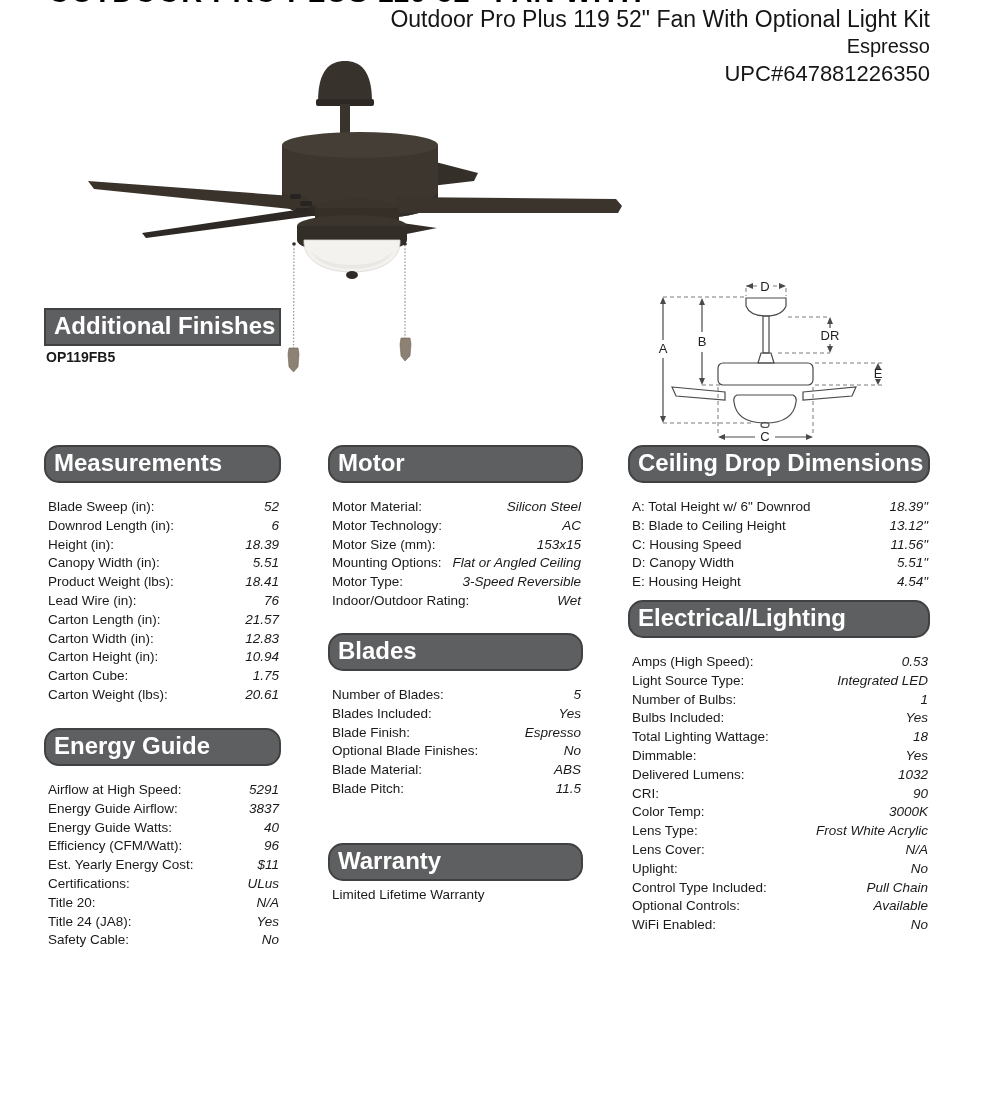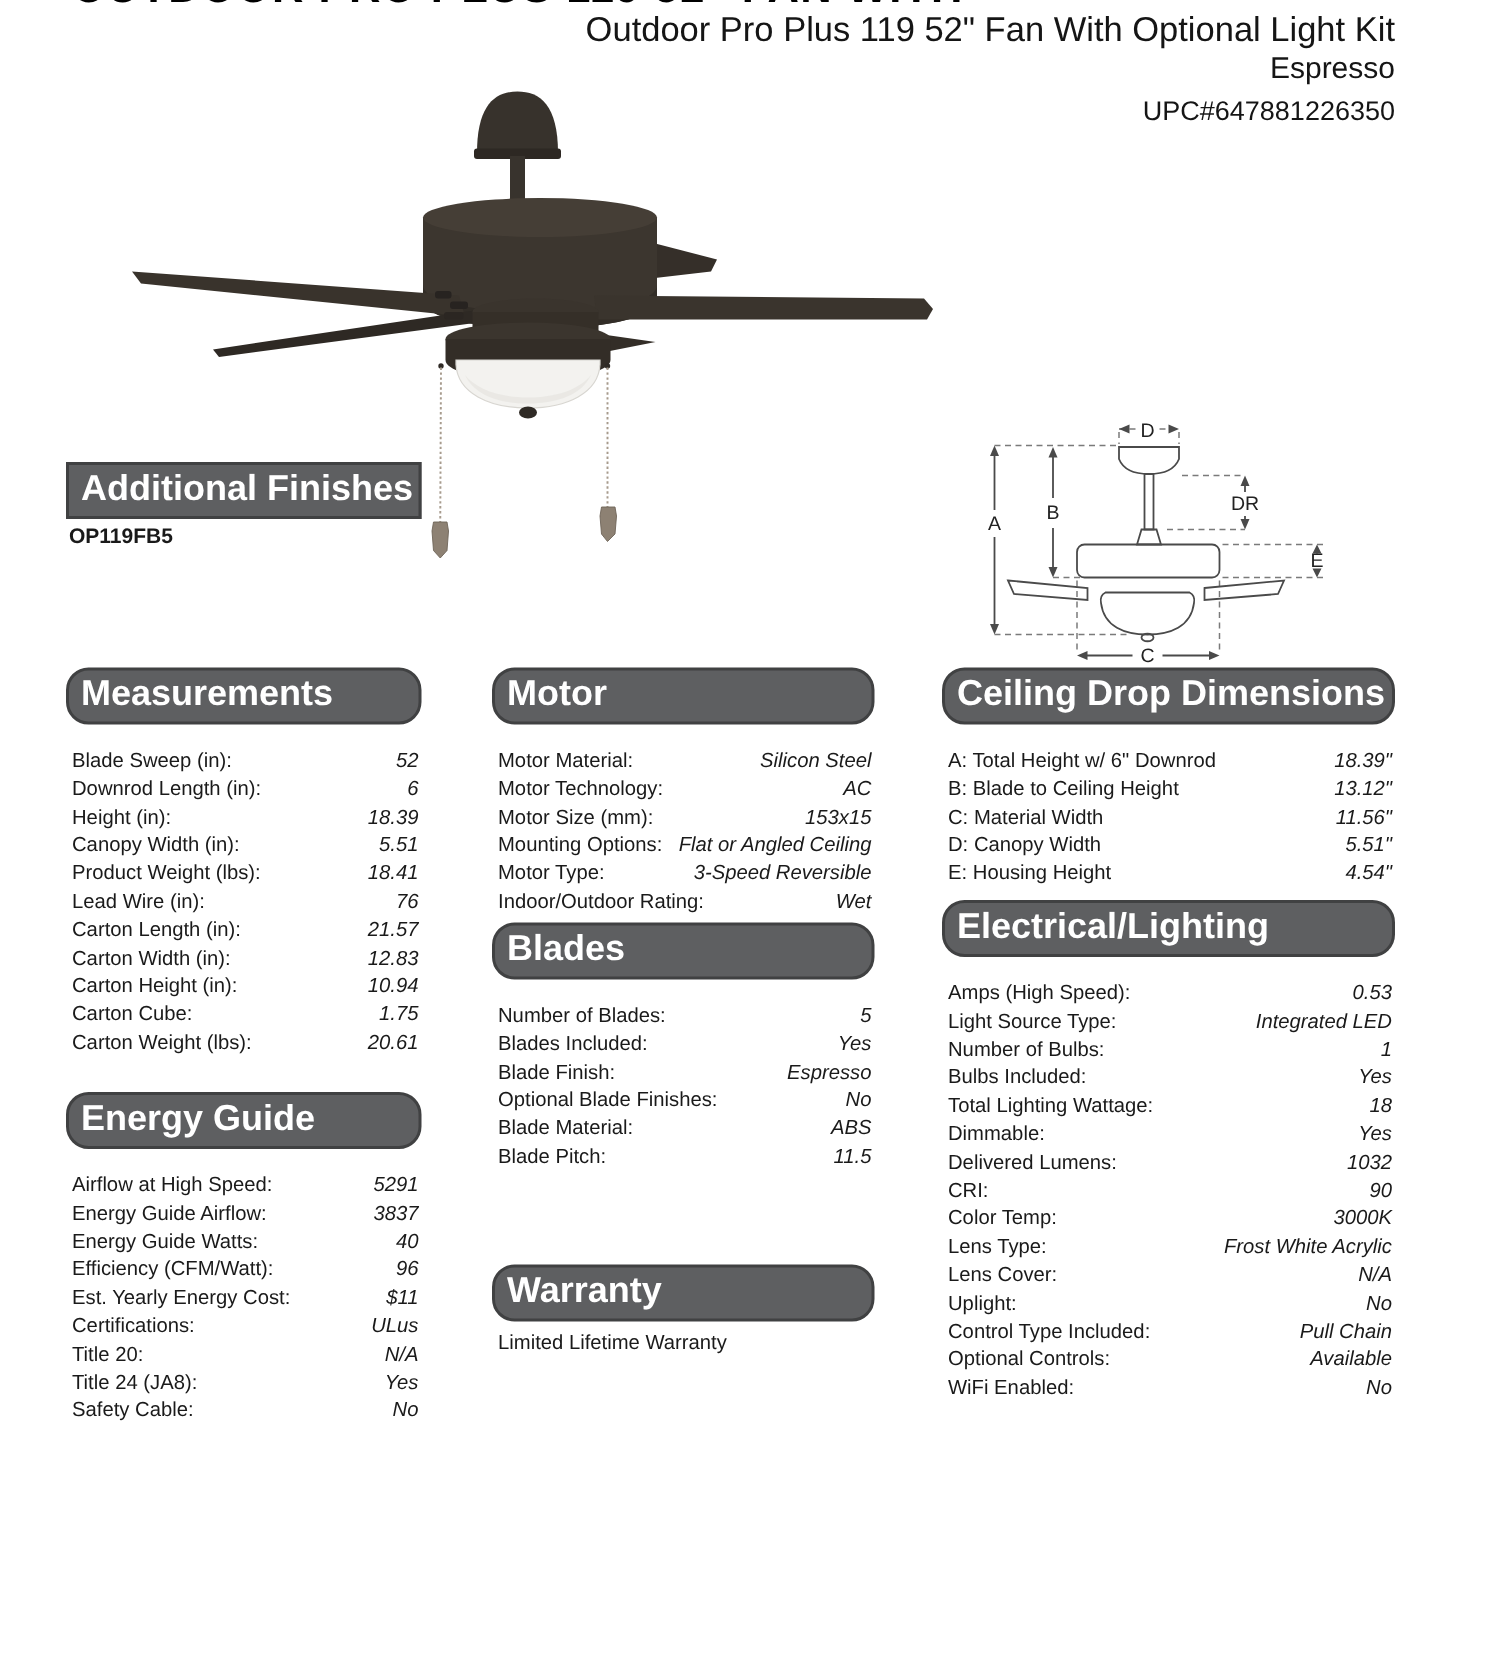--- a/index.html
+++ b/index.html
@@ -15,21 +15,21 @@
     position:relative;width:1000px;height:1108px;background:#ffffff;overflow:hidden;
     font-family:"Liberation Sans","DejaVu Sans",sans-serif;color:var(--body-text);
   }
   
   .top-clip{position:absolute;left:48px;top:0;width:592px;height:7px;overflow:hidden;}
   .top-clip span{display:block;margin-top:-24px;font-size:29px;font-weight:bold;letter-spacing:1px;white-space:nowrap;text-transform:uppercase;color:#000;}
   
   .title-block{position:absolute;top:6px;right:70px;text-align:right;}
   .title-block .t1{font-size:23px;line-height:26px;color:#151515;}
   .title-block .t2{font-size:20px;line-height:24px;margin-top:2px;color:#151515;}
-  .title-block .t3{font-size:18px;line-height:22px;margin-top:5px;color:#151515;}
+  .title-block .t3{font-size:22px;line-height:22px;margin-top:5px;color:#151515;}
   
   .bar{
     position:absolute;height:38px;box-sizing:border-box;background:var(--header-bar);
     border:2px solid var(--header-border);color:var(--header-text);
     font-size:24px;font-weight:bold;line-height:31px;padding-left:8px;white-space:nowrap;overflow:hidden;
   }
   .section{position:absolute;}
   .section .bar{position:relative;width:100%;border-radius:15px;}
   .rows{margin-top:15px;}
   .spec-row{display:flex;justify-content:space-between;align-items:baseline;height:18.8px;font-size:13.5px;line-height:18.8px;}
@@ -317,21 +317,21 @@
           <span class="val">3-Speed Reversible</span>
         </div>
 
         <div class="spec-row">
           <span class="lbl">Indoor/Outdoor Rating:</span>
           <span class="val">Wet</span>
         </div>
       </div>
   </div>
 
-  <div class="section" style="left:328px;top:615px;width:255px;">
+  <div class="section" style="left:328px;top:633px;width:255px;">
     <div class="bar">
       <span>Blades</span>
     </div>
     <div class="rows">
 
         <div class="spec-row">
           <span class="lbl">Number of Blades:</span>
           <span class="val">5</span>
         </div>
 
@@ -380,21 +380,21 @@
           <span class="lbl">A: Total Height w/ 6" Downrod</span>
           <span class="val">18.39"</span>
         </div>
 
         <div class="spec-row">
           <span class="lbl">B: Blade to Ceiling Height</span>
           <span class="val">13.12"</span>
         </div>
 
         <div class="spec-row">
-          <span class="lbl">C: Material Width</span>
+          <span class="lbl">C: Housing Speed</span>
           <span class="val">11.56"</span>
         </div>
 
         <div class="spec-row">
           <span class="lbl">D: Canopy Width</span>
           <span class="val">5.51"</span>
         </div>
 
         <div class="spec-row">
           <span class="lbl">E: Housing Height</span>

